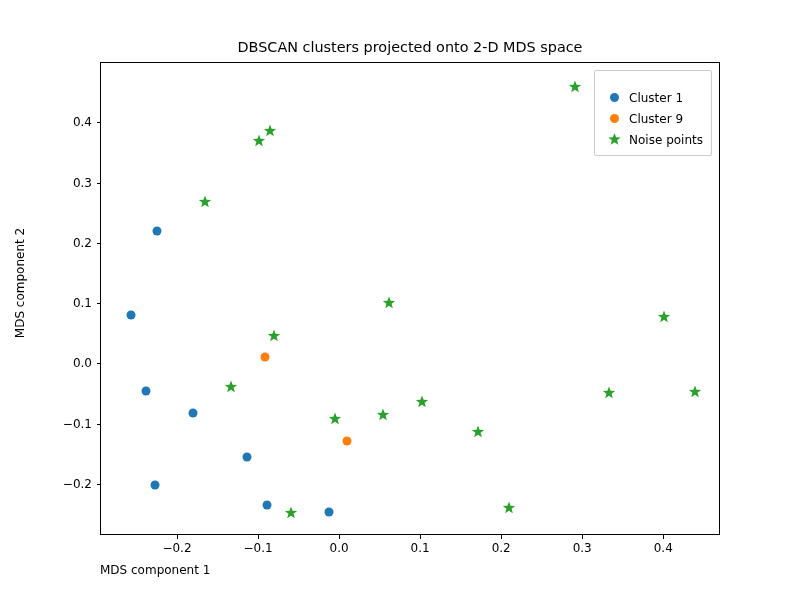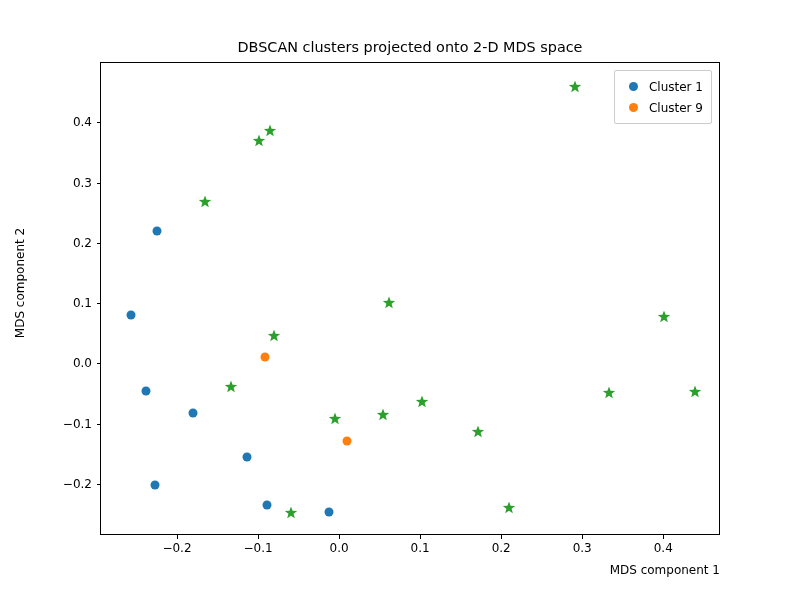--- a/index.html
+++ b/index.html
@@ -45,21 +45,21 @@
     font-size: 14.4px;
     color: #000000;
     line-height: 18px;
     white-space: nowrap;
   }
   #xlabel {
     position: absolute;
     left: 100px;
     top: 563px;
     width: 620px;
-    text-align: right;
+    text-align: left;
     font-size: 12px;
     color: #000000;
     white-space: nowrap;
   }
   #ylabel {
     position: absolute;
     left: -60px;
     top: 276px;
     width: 160px;
     text-align: center;
@@ -110,21 +110,21 @@
     border-radius: 50%;
   }
   .pt-star svg { display: block; }
   #legend {
     position: absolute;
     right: 7px;
     top: 7px;
     background: #ffffff;
     border: 0.8px solid #cccccc;
     border-radius: 2px;
-    padding: 5px 8px 5px 6px;
+    padding: 16px 8px 5px 6px;
     box-sizing: border-box;
     font-size: 12px;
     line-height: 1;
   }
   .legend-row {
     display: flex;
     align-items: center;
     height: 21px;
     white-space: nowrap;
   }
@@ -289,16 +289,24 @@
             <span class="legend-dot" style="background: rgb(31, 119, 180);"></span>
           </span>
           <span class="legend-label">Cluster 1</span>
         </div>
         <div class="legend-row">
           <span class="legend-marker">
             <span class="legend-dot" style="background: rgb(255, 127, 14);"></span>
           </span>
           <span class="legend-label">Cluster 9</span>
         </div>
+        <div class="legend-row">
+          <span class="legend-marker">
+            <svg width="13" height="13" viewBox="0 0 13 13">
+              <polygon points="6.50,0.00 8.10,4.29 12.68,4.49 9.10,7.34 10.32,11.76 6.50,9.23 2.68,11.76 3.90,7.34 0.32,4.49 4.90,4.29" fill="#2ca02c"></polygon>
+            </svg>
+          </span>
+          <span class="legend-label">Noise points</span>
+        </div>
       </div>
   </div>
 
 </div>
 
 </body></html>

